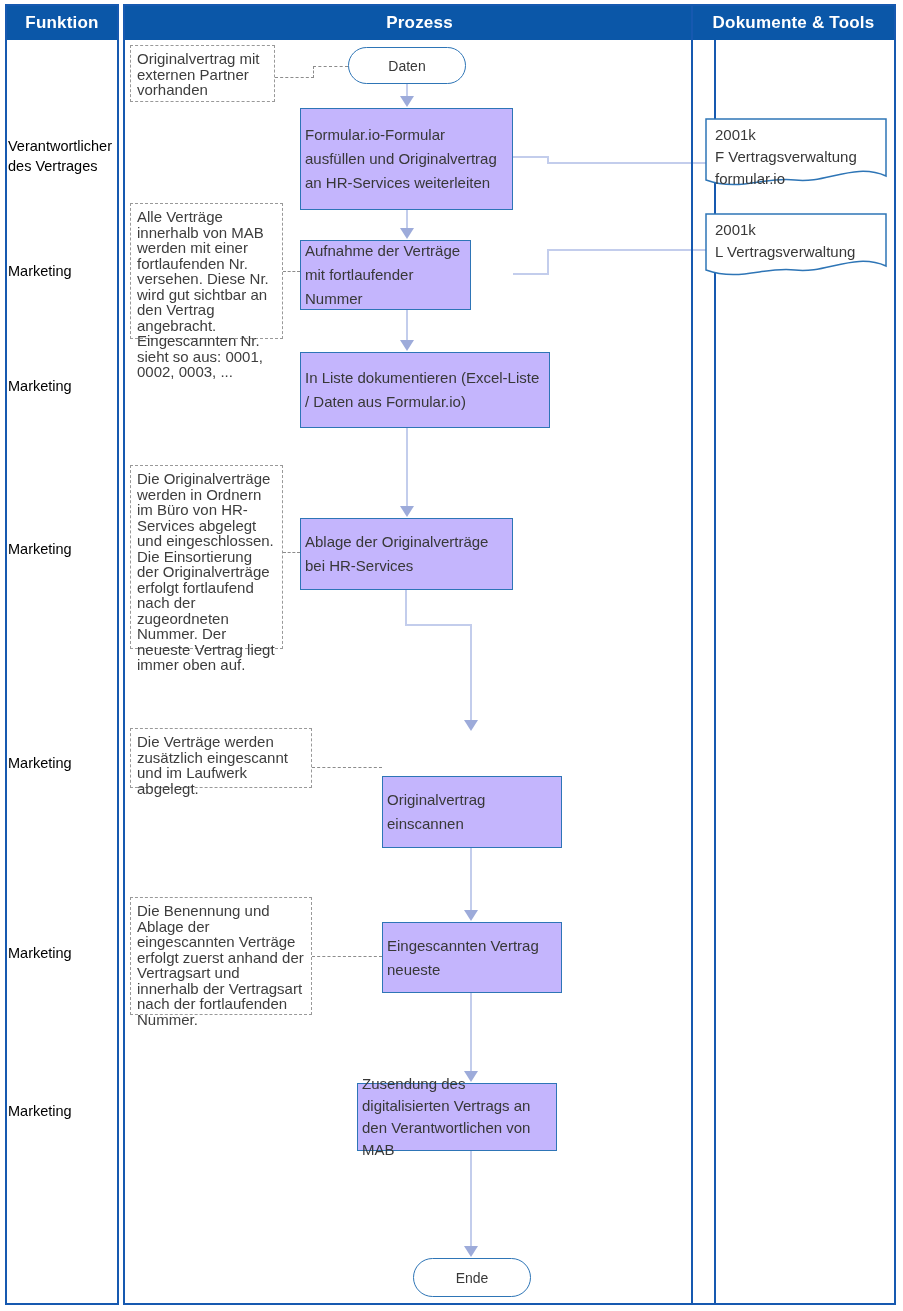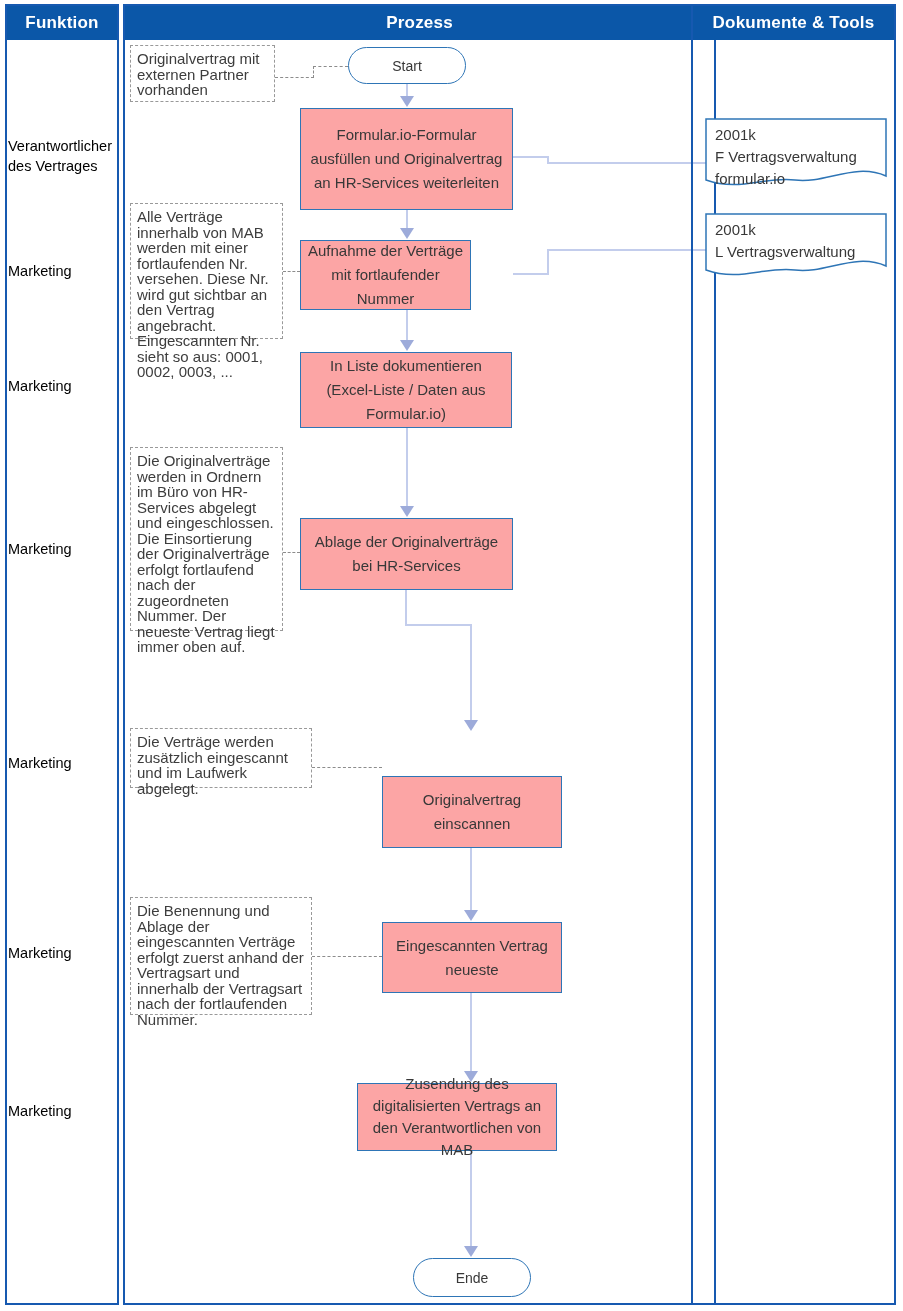--- a/index.html
+++ b/index.html
@@ -19,23 +19,23 @@
     font-family:"Liberation Sans", sans-serif;
   }
   
   .lane{position:absolute;top:4px;height:1301px;border:2px solid var(--frame);
         box-sizing:border-box;background:transparent;z-index:2}
   .lane-header{position:absolute;top:0;left:0;right:0;height:34px;background:var(--hdr);
         color:#fff;display:flex;align-items:center;justify-content:center;
         font-size:17px;font-weight:600;letter-spacing:.2px}
   .flabel{position:absolute;z-index:2;font-size:14.5px;line-height:20px;color:#000000}
   
-  .pbox{position:absolute;z-index:3;background:#fca5a5;border:1.5px solid var(--shape);
+  .pbox{position:absolute;z-index:3;background:#c4b5fd;border:1.5px solid var(--shape);
         box-sizing:border-box;display:flex;align-items:center;justify-content:center;
-        text-align:center;font-size:15px;line-height:24px;color:var(--ink);padding:2px 4px}
+        text-align:left;font-size:15px;line-height:24px;color:var(--ink);padding:2px 4px}
   .stadium{position:absolute;z-index:3;background:#fff;border:1.5px solid var(--shape);
         box-sizing:border-box;border-radius:20px;display:flex;align-items:center;
         justify-content:center;font-size:14px;color:var(--ink)}
   .note{position:absolute;z-index:3;background:#fff;border:1.2px dashed var(--notegray);
         box-sizing:border-box;font-size:15px;line-height:15.5px;color:#3d3d3d;padding:5px 6px}
   
   .conn{position:absolute;background:var(--connline);z-index:1}
   .conn.v{width:2px}
   .conn.h{height:2px}
   .ahead{position:absolute;z-index:1;width:0;height:0;
@@ -112,37 +112,37 @@
 
 <div class="flabel" style="left:8px;top:136px;width:118px">Verantwortlicher des Vertrages</div>
 <div class="flabel" style="left:8px;top:261px">Marketing</div>
 <div class="flabel" style="left:8px;top:376px">Marketing</div>
 <div class="flabel" style="left:8px;top:539px">Marketing</div>
 <div class="flabel" style="left:8px;top:753px">Marketing</div>
 <div class="flabel" style="left:8px;top:943px">Marketing</div>
 <div class="flabel" style="left:8px;top:1101px">Marketing</div>
 
 <div class="stadium" style="left:348px;top:47px;width:118px;height:37px">
-  <span>Start</span>
+  <span>Daten</span>
 </div>
 <div class="stadium" style="left:413px;top:1258px;width:118px;height:39px">
   <span>Ende</span>
 </div>
 
 <div class="pbox" style="left:300px;top:108px;width:213px;height:102px">Formular.io-Formular ausfüllen und Originalvertrag an HR-Services weiterleiten</div>
 <div class="pbox" style="left:300px;top:240px;width:171px;height:70px">Aufnahme der Verträge mit fortlaufender Nummer</div>
-<div class="pbox" style="left:300px;top:352px;width:212px;height:76px">In Liste dokumentieren (Excel-Liste / Daten aus Formular.io)</div>
+<div class="pbox" style="left:300px;top:352px;width:250px;height:76px">In Liste dokumentieren (Excel-Liste / Daten aus Formular.io)</div>
 <div class="pbox" style="left:300px;top:518px;width:213px;height:72px">Ablage der Originalverträge bei HR-Services</div>
 <div class="pbox" style="left:382px;top:776px;width:180px;height:72px">Originalvertrag einscannen</div>
 <div class="pbox" style="left:382px;top:922px;width:180px;height:71px">Eingescannten Vertrag neueste</div>
 <div class="pbox" style="left:357px;top:1083px;width:200px;height:68px;line-height:22px">Zusendung des digitalisierten Vertrags an den Verantwortlichen von MAB</div>
 
 <div class="note" style="left:130px;top:45px;width:145px;height:57px">Originalvertrag mit externen Partner vorhanden</div>
 <div class="note" style="left:130px;top:203px;width:153px;height:136px">Alle Verträge innerhalb von MAB werden mit einer fortlaufenden Nr. versehen. Diese Nr. wird gut sichtbar an den Vertrag angebracht. Eingescannten Nr. sieht so aus: 0001, 0002, 0003, ...</div>
-<div class="note" style="left:130px;top:447px;width:153px;height:184px">Die Originalverträge werden in Ordnern im Büro von HR-Services abgelegt und eingeschlossen. Die Einsortierung der Originalverträge erfolgt fortlaufend nach der zugeordneten Nummer. Der neueste Vertrag liegt immer oben auf.</div>
+<div class="note" style="left:130px;top:465px;width:153px;height:184px">Die Originalverträge werden in Ordnern im Büro von HR-Services abgelegt und eingeschlossen. Die Einsortierung der Originalverträge erfolgt fortlaufend nach der zugeordneten Nummer. Der neueste Vertrag liegt immer oben auf.</div>
 <div class="note" style="left:130px;top:728px;width:182px;height:60px">Die Verträge werden zusätzlich eingescannt und im Laufwerk abgelegt.</div>
 <div class="note" style="left:130px;top:897px;width:182px;height:118px">Die Benennung und Ablage der eingescannten Verträge erfolgt zuerst anhand der Vertragsart und innerhalb der Vertragsart nach der fortlaufenden Nummer.</div>
 
 <div class="doc" style="left:705px;top:118px;width:182px;height:82px">
   <svg width="182" height="82" viewBox="0 0 182 82">
     <path d="M1,1 H181 V58 C 150,44 120,66 90,62 C 60,58 35,74 1,62 Z" fill="#ffffff" stroke="#2e75b6" stroke-width="1.5"></path>
   </svg>
   <div class="doctext">
     <div>2001k</div>
     <div>F Vertragsverwaltung</div>

